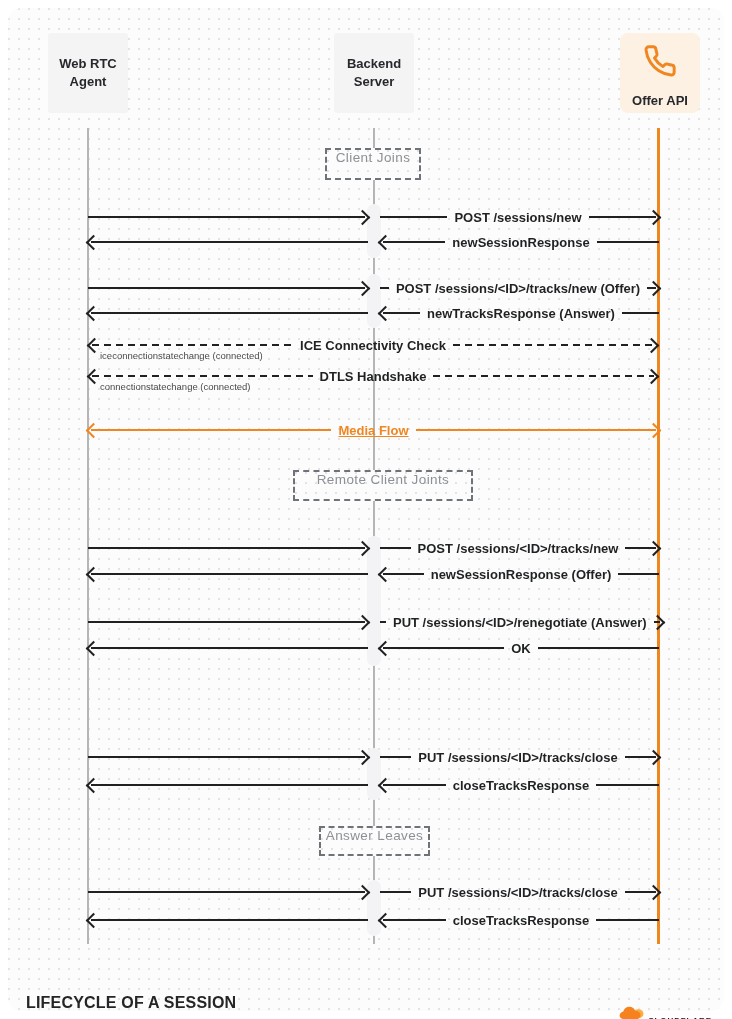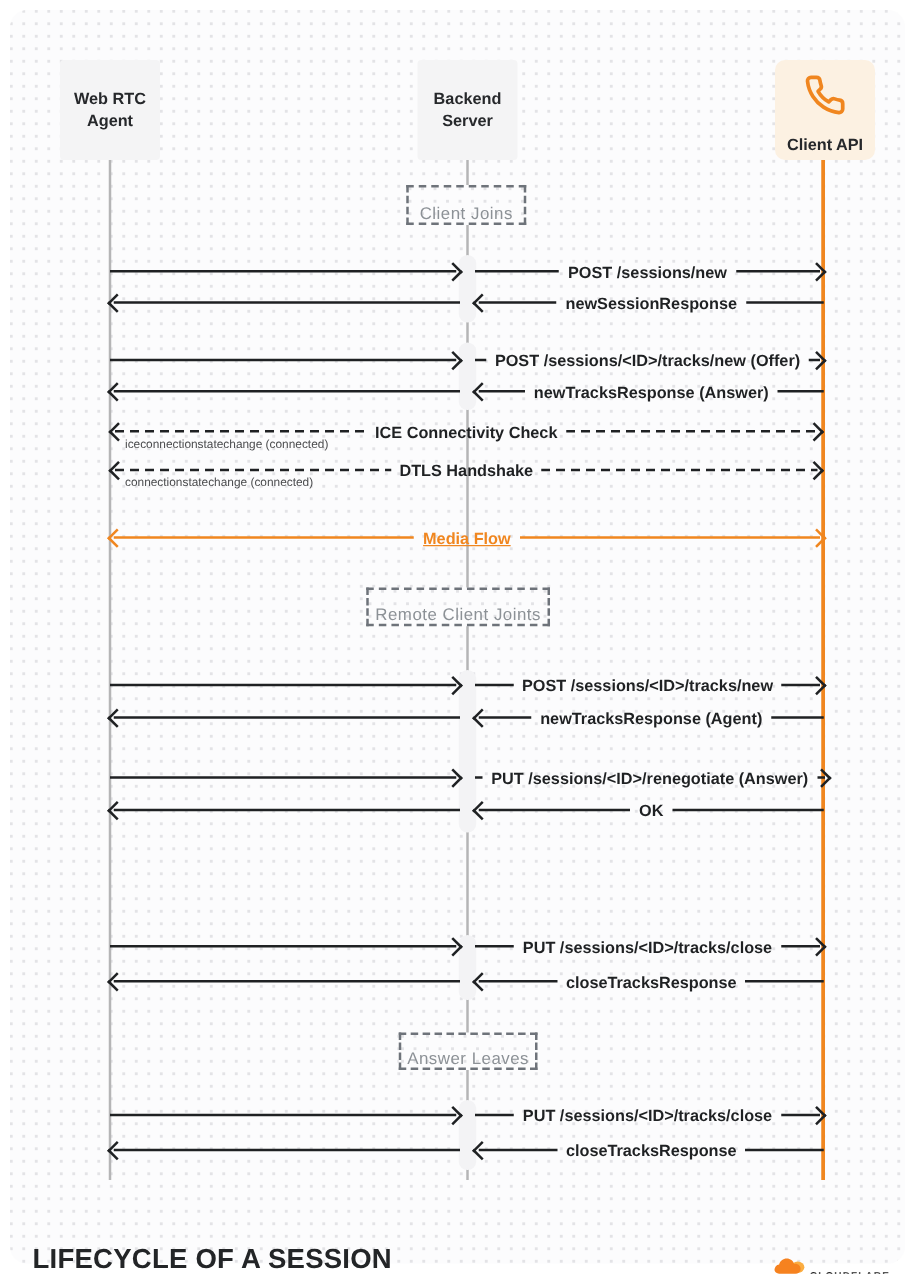--- a/index.html
+++ b/index.html
@@ -8,21 +8,21 @@
     font-family:"Liberation Sans", sans-serif;color:#1F2123;
   }
   .panel{
     position:absolute;left:8px;top:8px;width:716px;height:1003px;border-radius:14px;
     background-color:#FCFCFD;
     background-image:radial-gradient(circle,#E3E3E6 1.1px,transparent 1.2px);
     background-size:10px 10px;background-position:6px 6px;
   }
   
   .actor{
-    position:absolute;top:40px;width:80px;height:80px;display:flex;align-items:center;
+    position:absolute;top:25px;width:80px;height:80px;display:flex;align-items:center;
     justify-content:center;text-align:center;font-weight:700;font-size:13px;line-height:1.35;
     color:#26282B;background:#F4F4F5;border-radius:3px;z-index:4;
   }
   .actor.calls{
     background:#FCF1E2;border-radius:8px;flex-direction:column;justify-content:flex-start;
     padding-top:11px;box-sizing:border-box;gap:9px;
   }
   
   .lifeline{position:absolute;top:120px;height:816px;width:2px;background:#B5B5B6;z-index:0;}
   .lifeline.orange{background:#F0861F;width:3px;}
@@ -35,29 +35,29 @@
   .ln.or{background:#F0861F;}
   .ar{width:11px;height:11px;flex:0 0 auto;box-sizing:border-box;}
   .ar-r{border-top:2.5px solid #1F2123;border-right:2.5px solid #1F2123;transform:rotate(45deg);margin-left:-8px;}
   .ar-l{border-top:2.5px solid #1F2123;border-left:2.5px solid #1F2123;transform:rotate(-45deg);margin-right:-8px;}
   .ar.or{border-color:#F0861F;}
   .mlabel{flex:0 0 auto;font-weight:700;font-size:13px;padding:0 7px;white-space:nowrap;color:#1F2123;}
   .mlabel.or{color:#F0861F;text-decoration:underline;}
   
   .group{
     position:absolute;border:2px dashed #6E737A;color:#8C9196;font-size:13.5px;font-weight:400;
-    display:flex;align-items:flex-end;justify-content:center;letter-spacing:.4px;z-index:3;
+    display:flex;align-items:flex-start;justify-content:center;letter-spacing:.4px;z-index:3;
     background-color:#FCFCFD;
     background-image:radial-gradient(circle,#E3E3E6 1.1px,transparent 1.2px);
     background-size:10px 10px;background-position:6px 6px;box-sizing:border-box;white-space:nowrap;
   }
   
   .note{position:absolute;font-size:9.5px;color:#4A4B4D;z-index:2;white-space:nowrap;}
   
-  .title{position:absolute;left:18px;top:986px;font-size:22px;font-weight:700;color:#232527;letter-spacing:.2px;z-index:5;}
+  .title{position:absolute;left:18px;top:986px;font-size:16px;font-weight:700;color:#232527;letter-spacing:.2px;z-index:5;}
   .brand{position:absolute;right:12px;top:992px;display:flex;align-items:center;gap:4px;z-index:5;}
   .brand-text{font-size:8px;font-weight:700;letter-spacing:.9px;color:#1B1B1B;margin-top:16px;}
 </style>
 </head>
 <body>
 
 <div class="panel">
 
   <div class="lifeline" style="left:79px"></div>
   <div class="lifeline" style="left:365px"></div>
@@ -74,27 +74,27 @@
   </div>
   <div class="actor" style="left:326px">
     <span style="display:block;width:58px">Backend Server</span>
   </div>
   <div class="actor calls" style="left:612px">
     <span>
       <svg width="34" height="34" viewBox="0 0 24 24" fill="none" stroke="#F0861F" stroke-width="2.1" stroke-linecap="round" stroke-linejoin="round">
         <path d="M22 16.92v3a2 2 0 0 1-2.18 2 19.79 19.79 0 0 1-8.63-3.07 19.5 19.5 0 0 1-6-6 19.79 19.79 0 0 1-3.07-8.67A2 2 0 0 1 4.11 2h3a2 2 0 0 1 2 1.72 12.84 12.84 0 0 0 .7 2.81 2 2 0 0 1-.45 2.11L8.09 9.91a16 16 0 0 0 6 6l1.27-1.27a2 2 0 0 1 2.11-.45 12.84 12.84 0 0 0 2.81.7A2 2 0 0 1 22 16.92z"></path>
       </svg>
     </span>
-    <span>Client API</span>
+    <span>Offer API</span>
   </div>
 
   <div class="group" style="left:317px;top:140px;width:96px;height:32px">
     <span>Client Joins</span>
   </div>
-  <div class="group" style="left:285px;top:462px;width:147px;height:31px">
+  <div class="group" style="left:285px;top:462px;width:180px;height:31px">
     <span>Remote Client Joints</span>
   </div>
   <div class="group" style="left:311px;top:818px;width:111px;height:30px">
     <span>Answer Leaves</span>
   </div>
 
   <div class="msg" style="left:80px;top:209px;width:280px">
     <span class="ln"></span>
       <span class="ar ar-r"></span>
   </div>
@@ -168,21 +168,21 @@
   </div>
   <div class="msg" style="left:372px;top:540px;width:279px">
     <span class="ln"></span>
     <span class="mlabel">POST /sessions/&lt;ID&gt;/tracks/new</span>
     <span class="ln"></span>
       <span class="ar ar-r"></span>
   </div>
   <div class="msg" style="left:372px;top:566px;width:279px">
     <span class="ar ar-l"></span>
       <span class="ln"></span>
-    <span class="mlabel">newTracksResponse (Agent)</span>
+    <span class="mlabel">newSessionResponse (Offer)</span>
     <span class="ln"></span>
   </div>
   <div class="msg" style="left:80px;top:566px;width:280px">
     <span class="ar ar-l"></span>
       <span class="ln"></span>
   </div>
 
   <div class="msg" style="left:80px;top:614px;width:280px">
     <span class="ln"></span>
       <span class="ar ar-r"></span>

